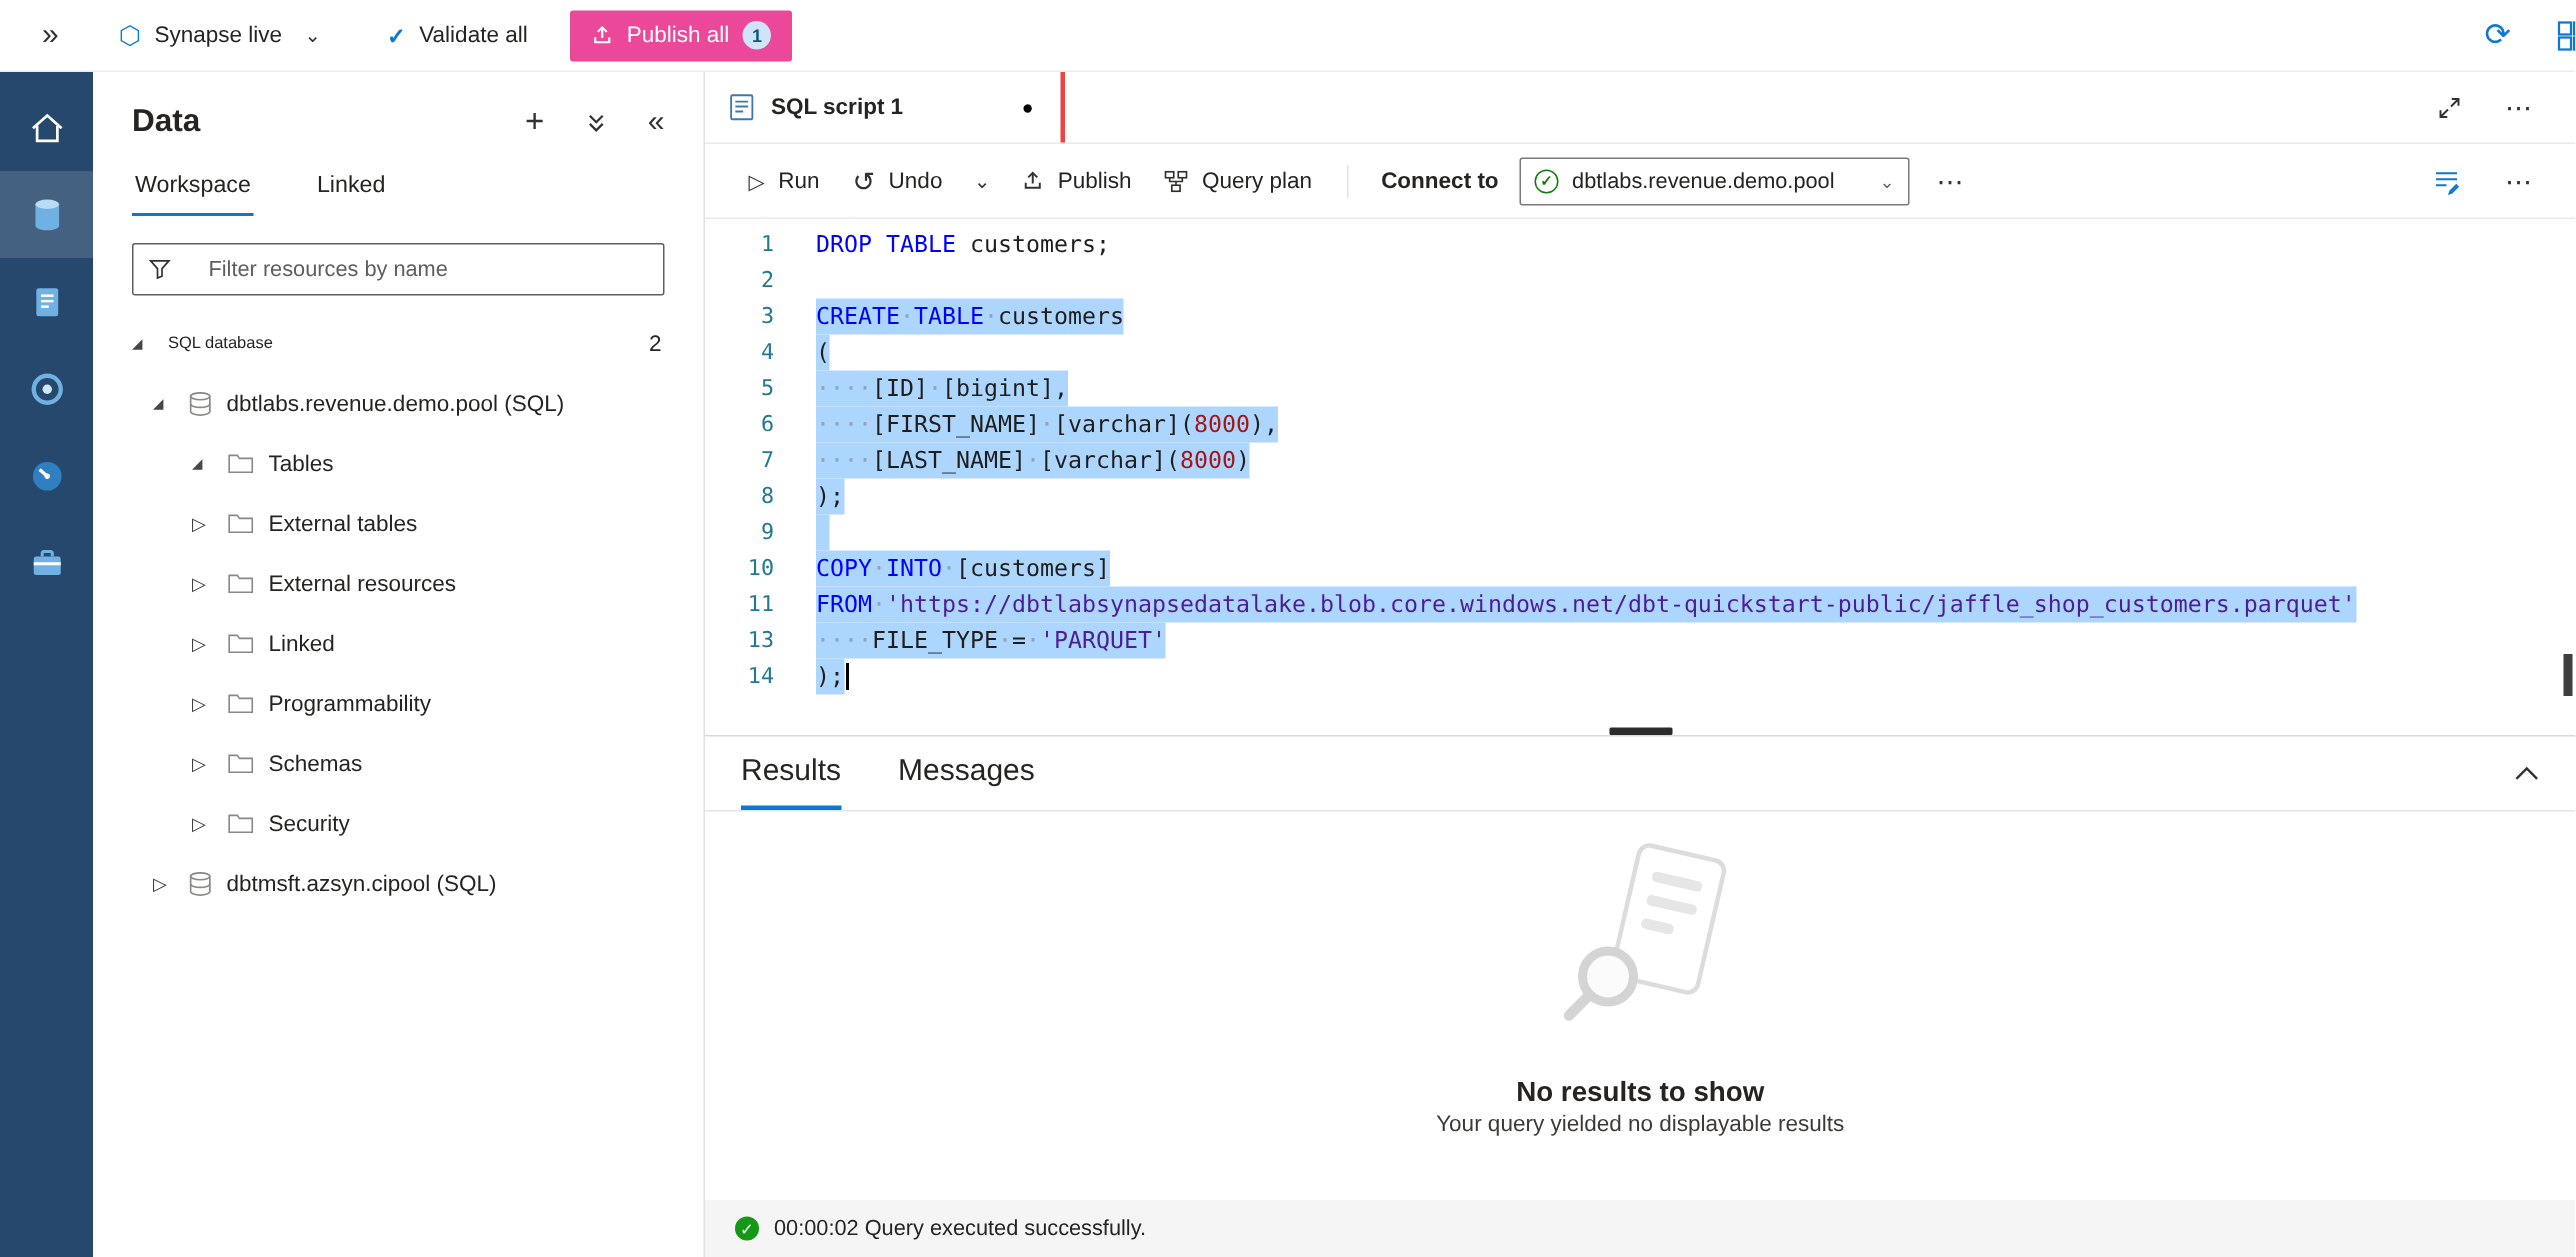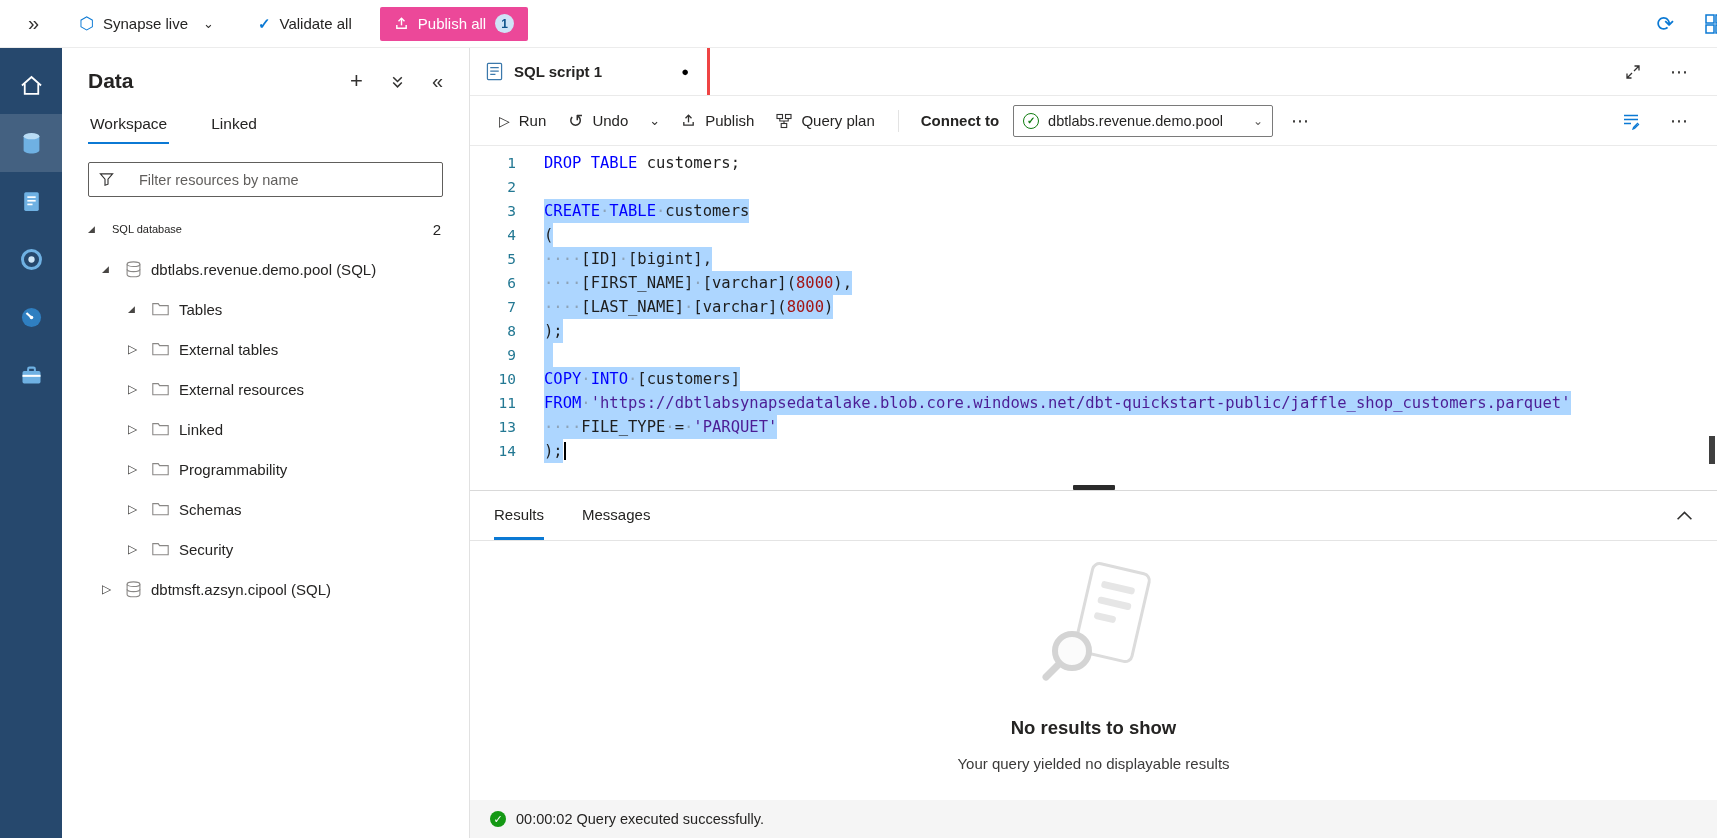--- a/index.html
+++ b/index.html
@@ -85,26 +85,26 @@
 .tok-str{color:#4c1d95}
 .tok-num{color:#a31515}
 .tok-dots{color:#8da3b8}
 .caret{display:inline-block;width:2px;height:18px;background:#000;align-self:center;margin-left:1px}
 .sash{position:absolute;bottom:0;left:50%;transform:translateX(-50%);width:42px;height:5px;background:#2b2b2b;border-radius:1px;cursor:ns-resize}
 .vthumb{position:absolute;right:2px;top:290px;width:6px;height:28px;background:#3f3f3f;cursor:pointer}
 
 
 .results{flex:0 0 348px;display:flex;flex-direction:column;border-top:1px solid #d9d9d9;min-height:0}
 .res-tabs{height:50px;flex:0 0 auto;display:flex;align-items:stretch;padding:0 24px;border-bottom:1px solid #e4e4e4}
-.rtab{display:flex;align-items:center;font-size:15px;margin-right:38px;border-bottom:3px solid transparent;cursor:pointer}
+.rtab{display:flex;align-items:center;font-size:20px;margin-right:38px;border-bottom:3px solid transparent;cursor:pointer}
 .rtab.active{border-bottom-color:#0b79d4}
 .collapse-chev{margin-left:auto;display:flex;align-items:center;cursor:pointer}
 .res-body{flex:1;display:flex;flex-direction:column;align-items:center;padding-top:12px;overflow:hidden}
 .res-title{font-size:18.5px;font-weight:700;margin-top:12px}
-.res-sub{font-size:15px;color:#3b3a39;margin-top:16px}
+.res-sub{font-size:15px;color:#3b3a39;margin-top:2px}
 .statusbar{height:38px;flex:0 0 auto;background:#f5f5f5;display:flex;align-items:center;gap:10px;padding:0 20px}
 .scheck{width:16px;height:16px;border-radius:50%;background:#149914;color:#fff;font-size:11px;display:flex;align-items:center;justify-content:center;flex:0 0 auto}
 .status-text{font-size:14.5px}
 </style>
 </head>
 <body>
 
 <div class="app">
 
   <header class="topbar">

